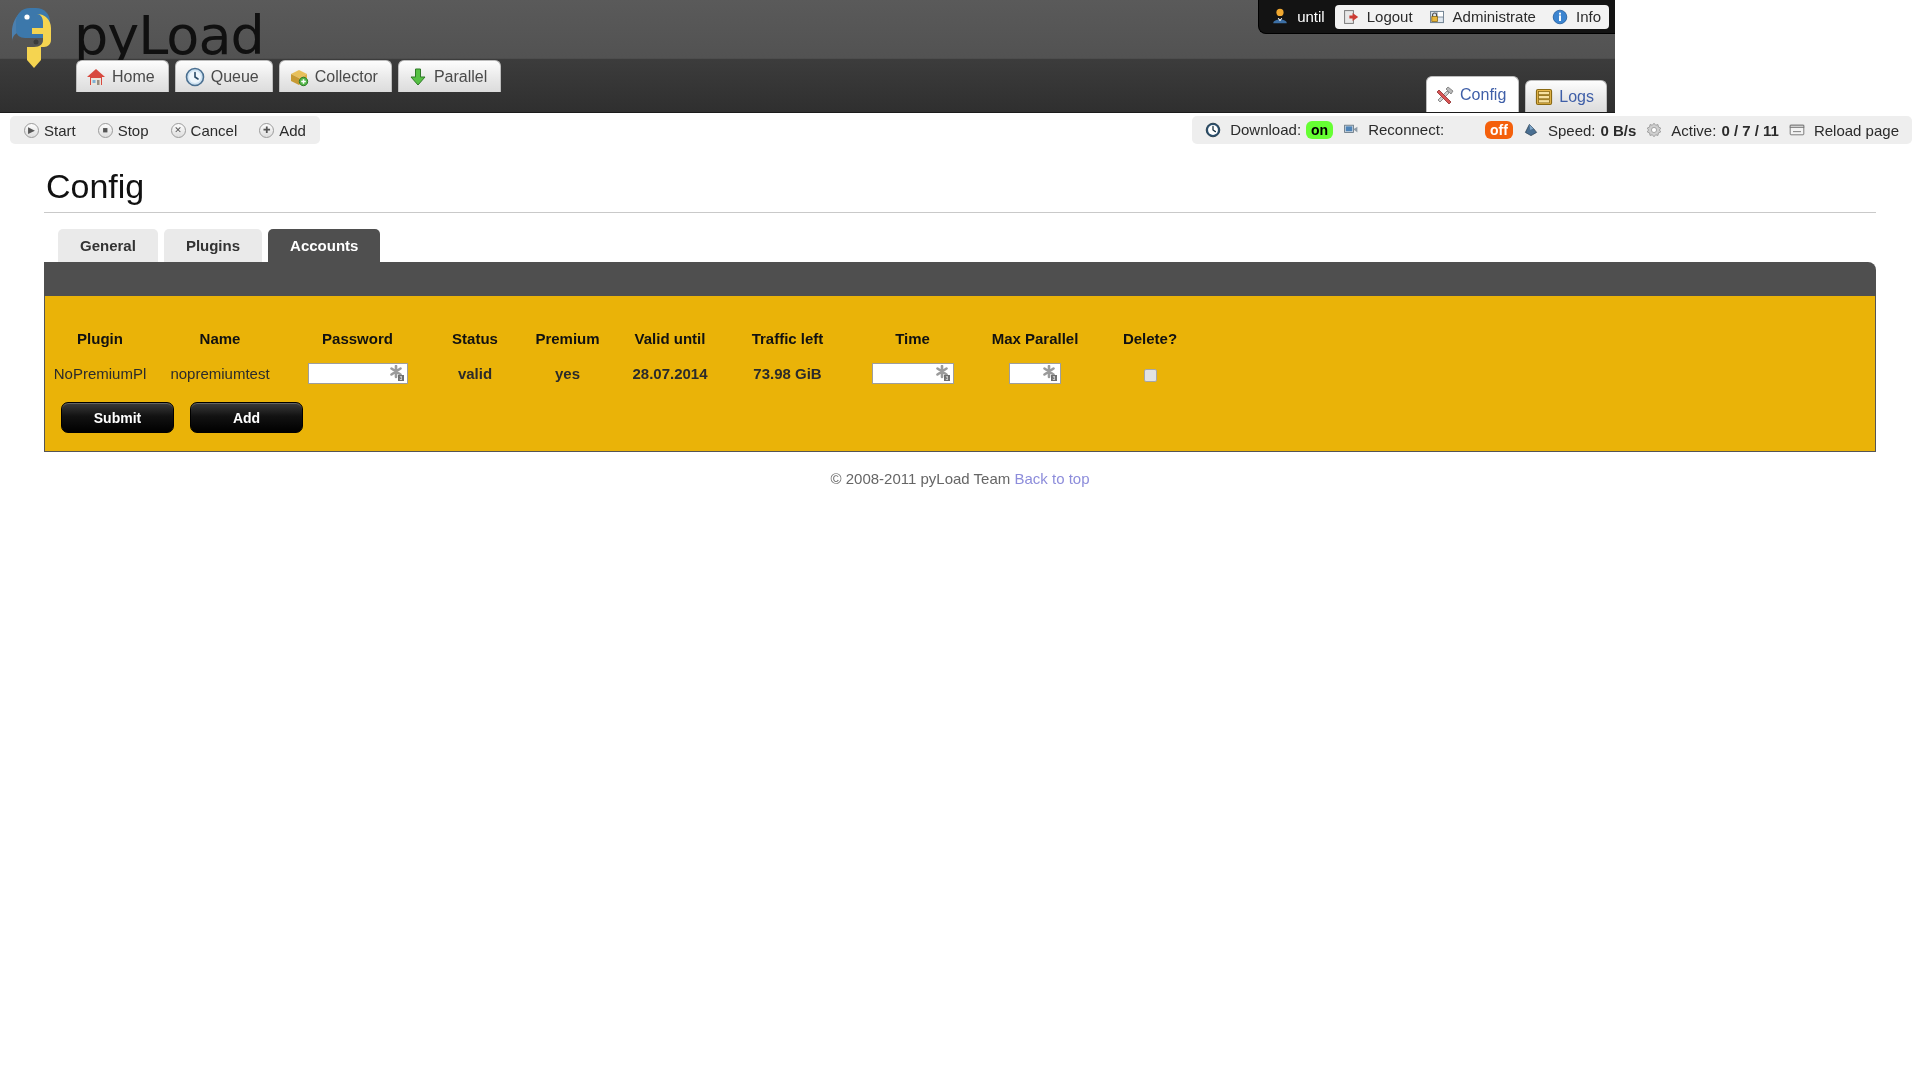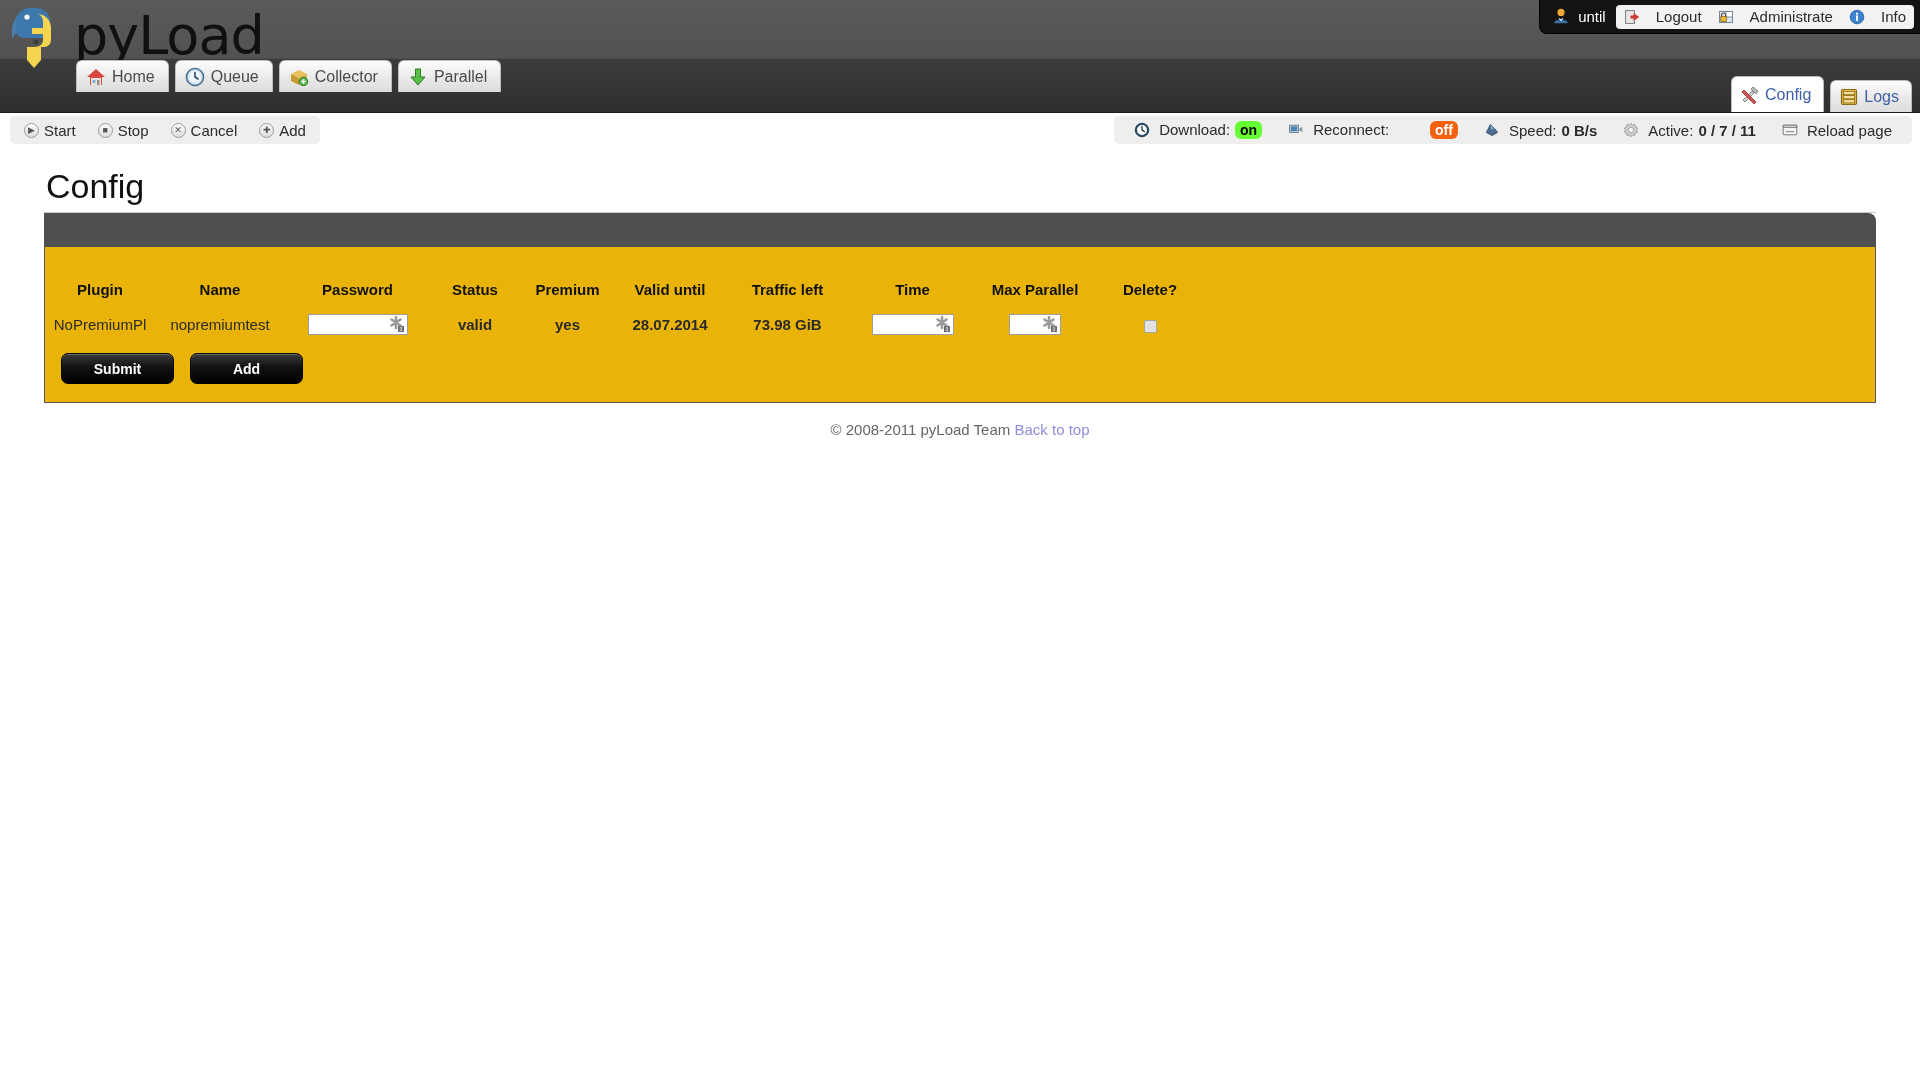--- a/index.html
+++ b/index.html
@@ -10,21 +10,21 @@
     background: #ffffff;
     font-family: "Liberation Sans", sans-serif;
     font-size: 15px;
     color: #222;
     overflow: hidden;
   }
 
   
   #header {
     position: relative;
-    width: 1920px;
+    width: 1615px;
     height: 113px;
     background: linear-gradient(to bottom, #5a5a5a 0%, #525252 52%, #3c3c3c 53%, #2f2f2f 100%);
     border-bottom: 1px solid #1b1b1b;
   }
 
   
   #logo-wrap {
     position: absolute;
     left: 10px; top: 4px;
     display: flex; align-items: center;
@@ -106,21 +106,21 @@
   }
   #userlinks {
     display: flex; align-items: center;
     background: #f2f2f2;
     border-radius: 4px;
     height: 24px;
     padding: 0 8px;
     gap: 16px;
   }
   .ulink {
-    display: flex; align-items: center; gap: 12px;
+    display: flex; align-items: center; gap: 4px;
     color: #2b2b2b;
     font-size: 15px;
     cursor: pointer;
     white-space: nowrap;
   }
 
   
   #toolbar {
     position: relative;
     width: 1920px;
@@ -147,22 +147,22 @@
     display: inline-flex; align-items: center; justify-content: center;
     font-size: 9px; color: #555; line-height: 1;
   }
 
   #righttools {
     position: absolute; right: 8px; top: 3px;
     display: flex; align-items: center;
     background: #eeeeee;
     border-radius: 5px;
     height: 28px;
-    padding: 0 20px;
-    gap: 26px;
+    padding: 0 13px;
+    gap: 10px;
   }
   .stat { display: flex; align-items: center; gap: 5px; font-size: 15px; color: #2b2b2b; cursor: pointer; white-space: nowrap;}
   .badge {
     font-weight: bold; font-size: 14px;
     padding: 1px 5px; border-radius: 6px; color: #000;
     line-height: 1.2;
   }
   .statnum { font-weight: bold; }
 
   
@@ -486,20 +486,31 @@
       <span>Reload page</span>
     </span>
   </div>
 </div>
 
 <div id="content">
 
   <h1 id="page-title">Config</h1>
   <div id="title-rule"></div>
 
+  <div id="cfgtabs">
+    <div class="cfgtab">
+      <span>General</span>
+    </div>
+    <div class="cfgtab">
+      <span>Plugins</span>
+    </div>
+    <div class="cfgtab active">
+      <span>Accounts</span>
+    </div>
+  </div>
 
   <div id="panel">
     <div id="panel-head"></div>
     <div id="panel-body">
 
       <table class="acct">
         <colgroup>
           <col style="width:110px">
             <col style="width:130px">
             <col style="width:145px">

